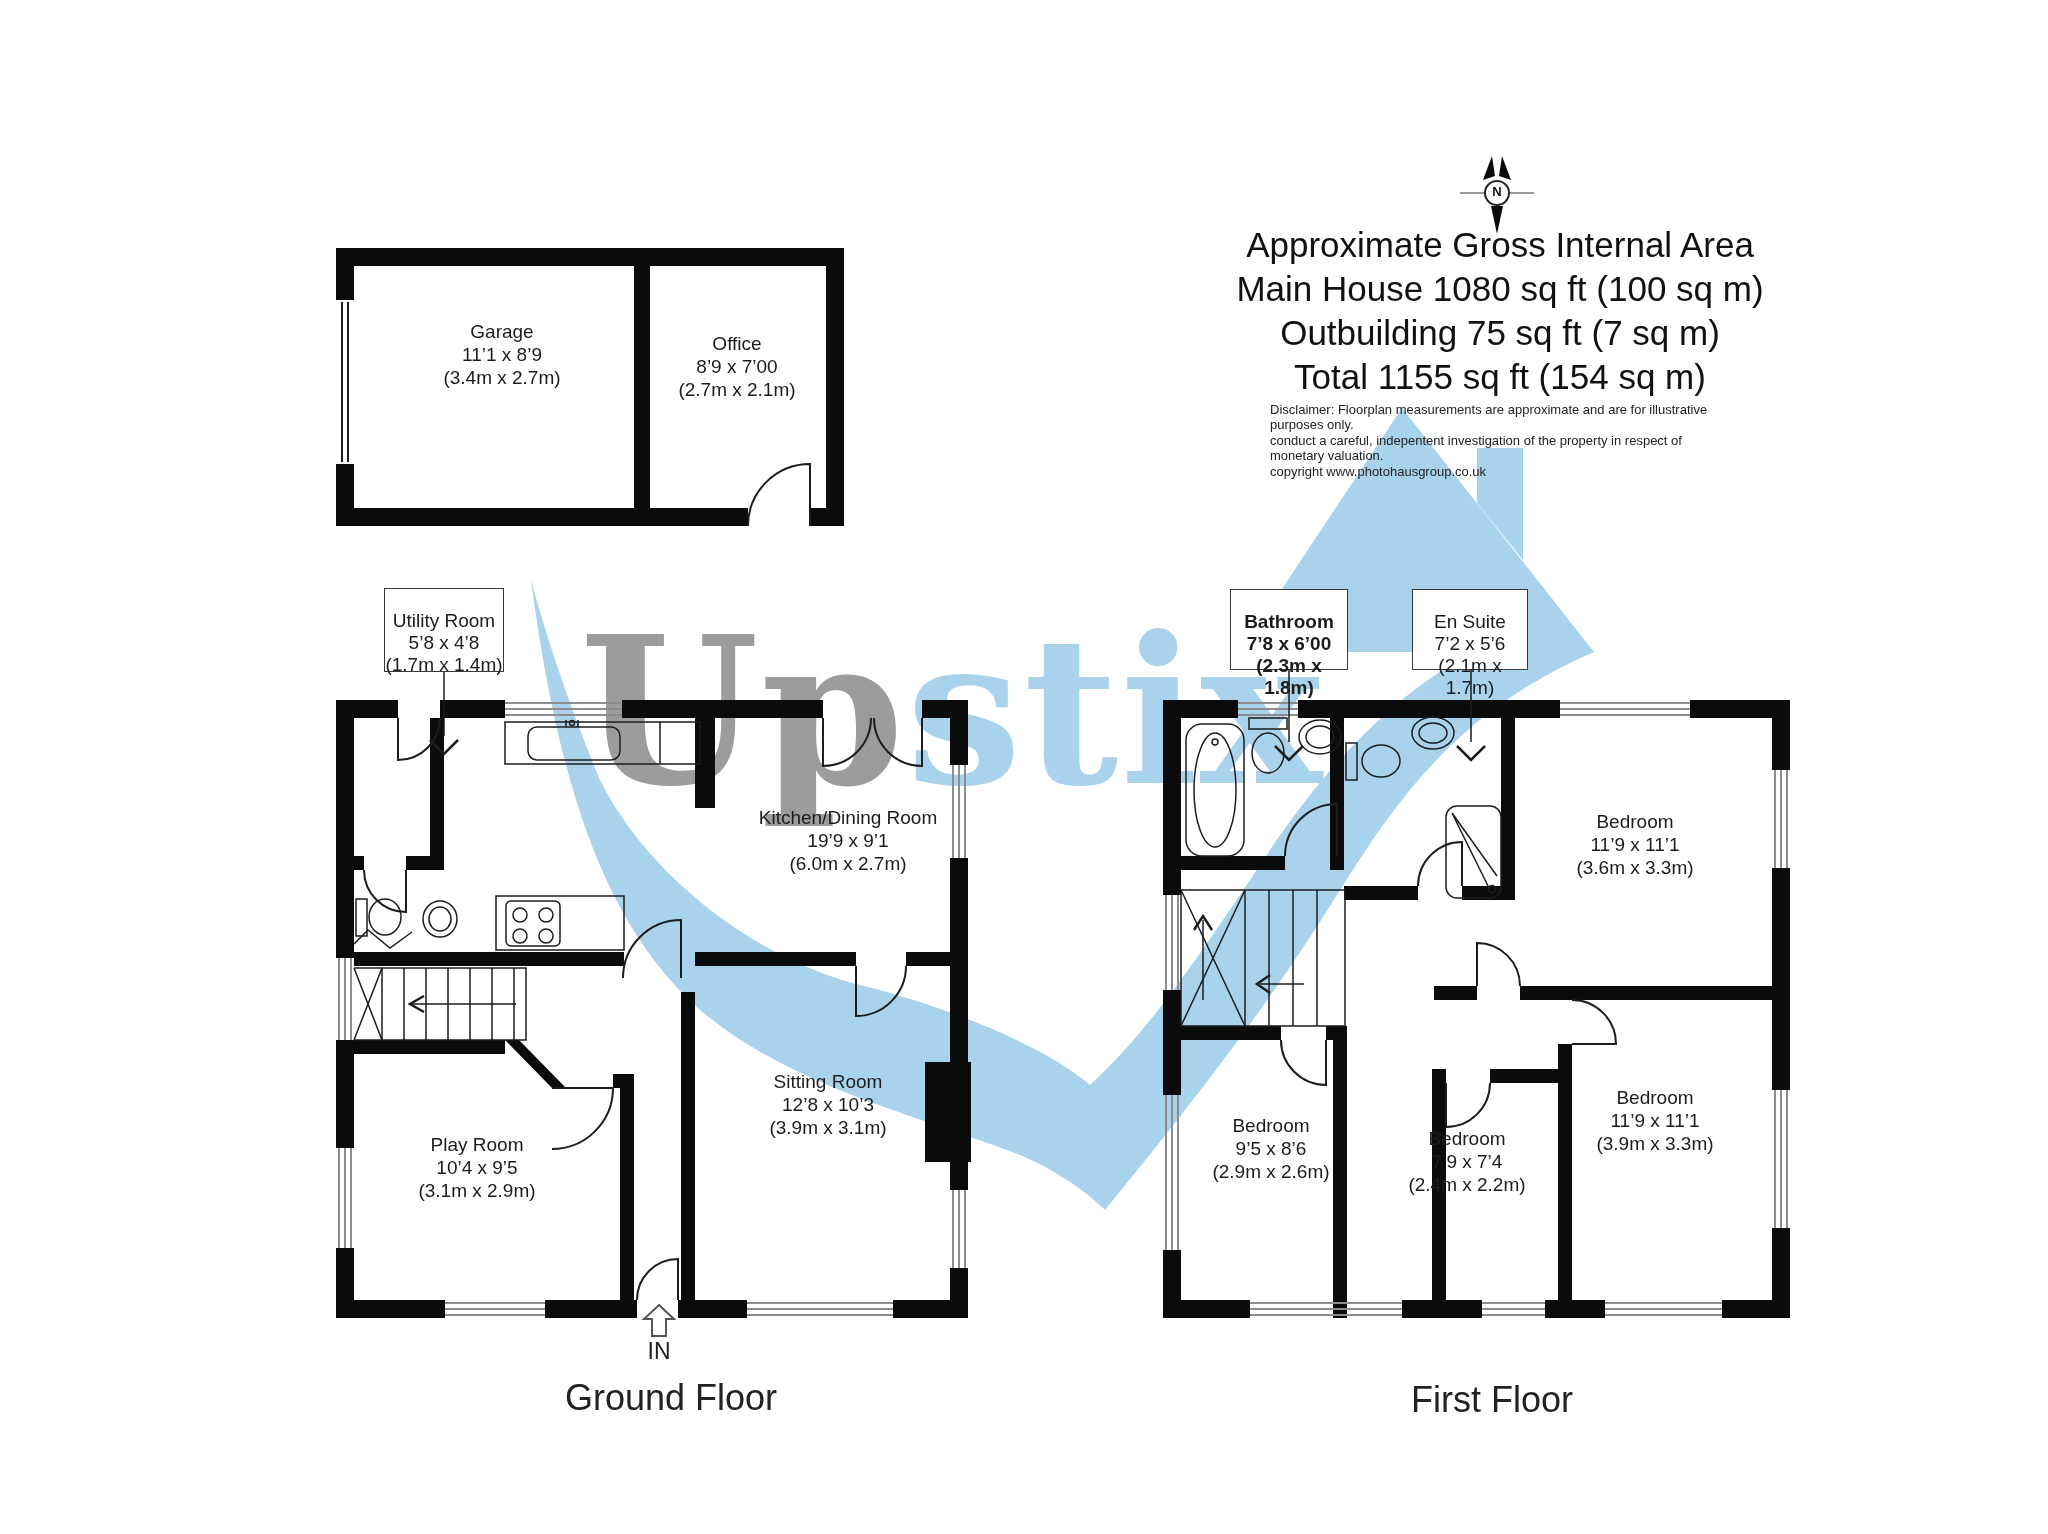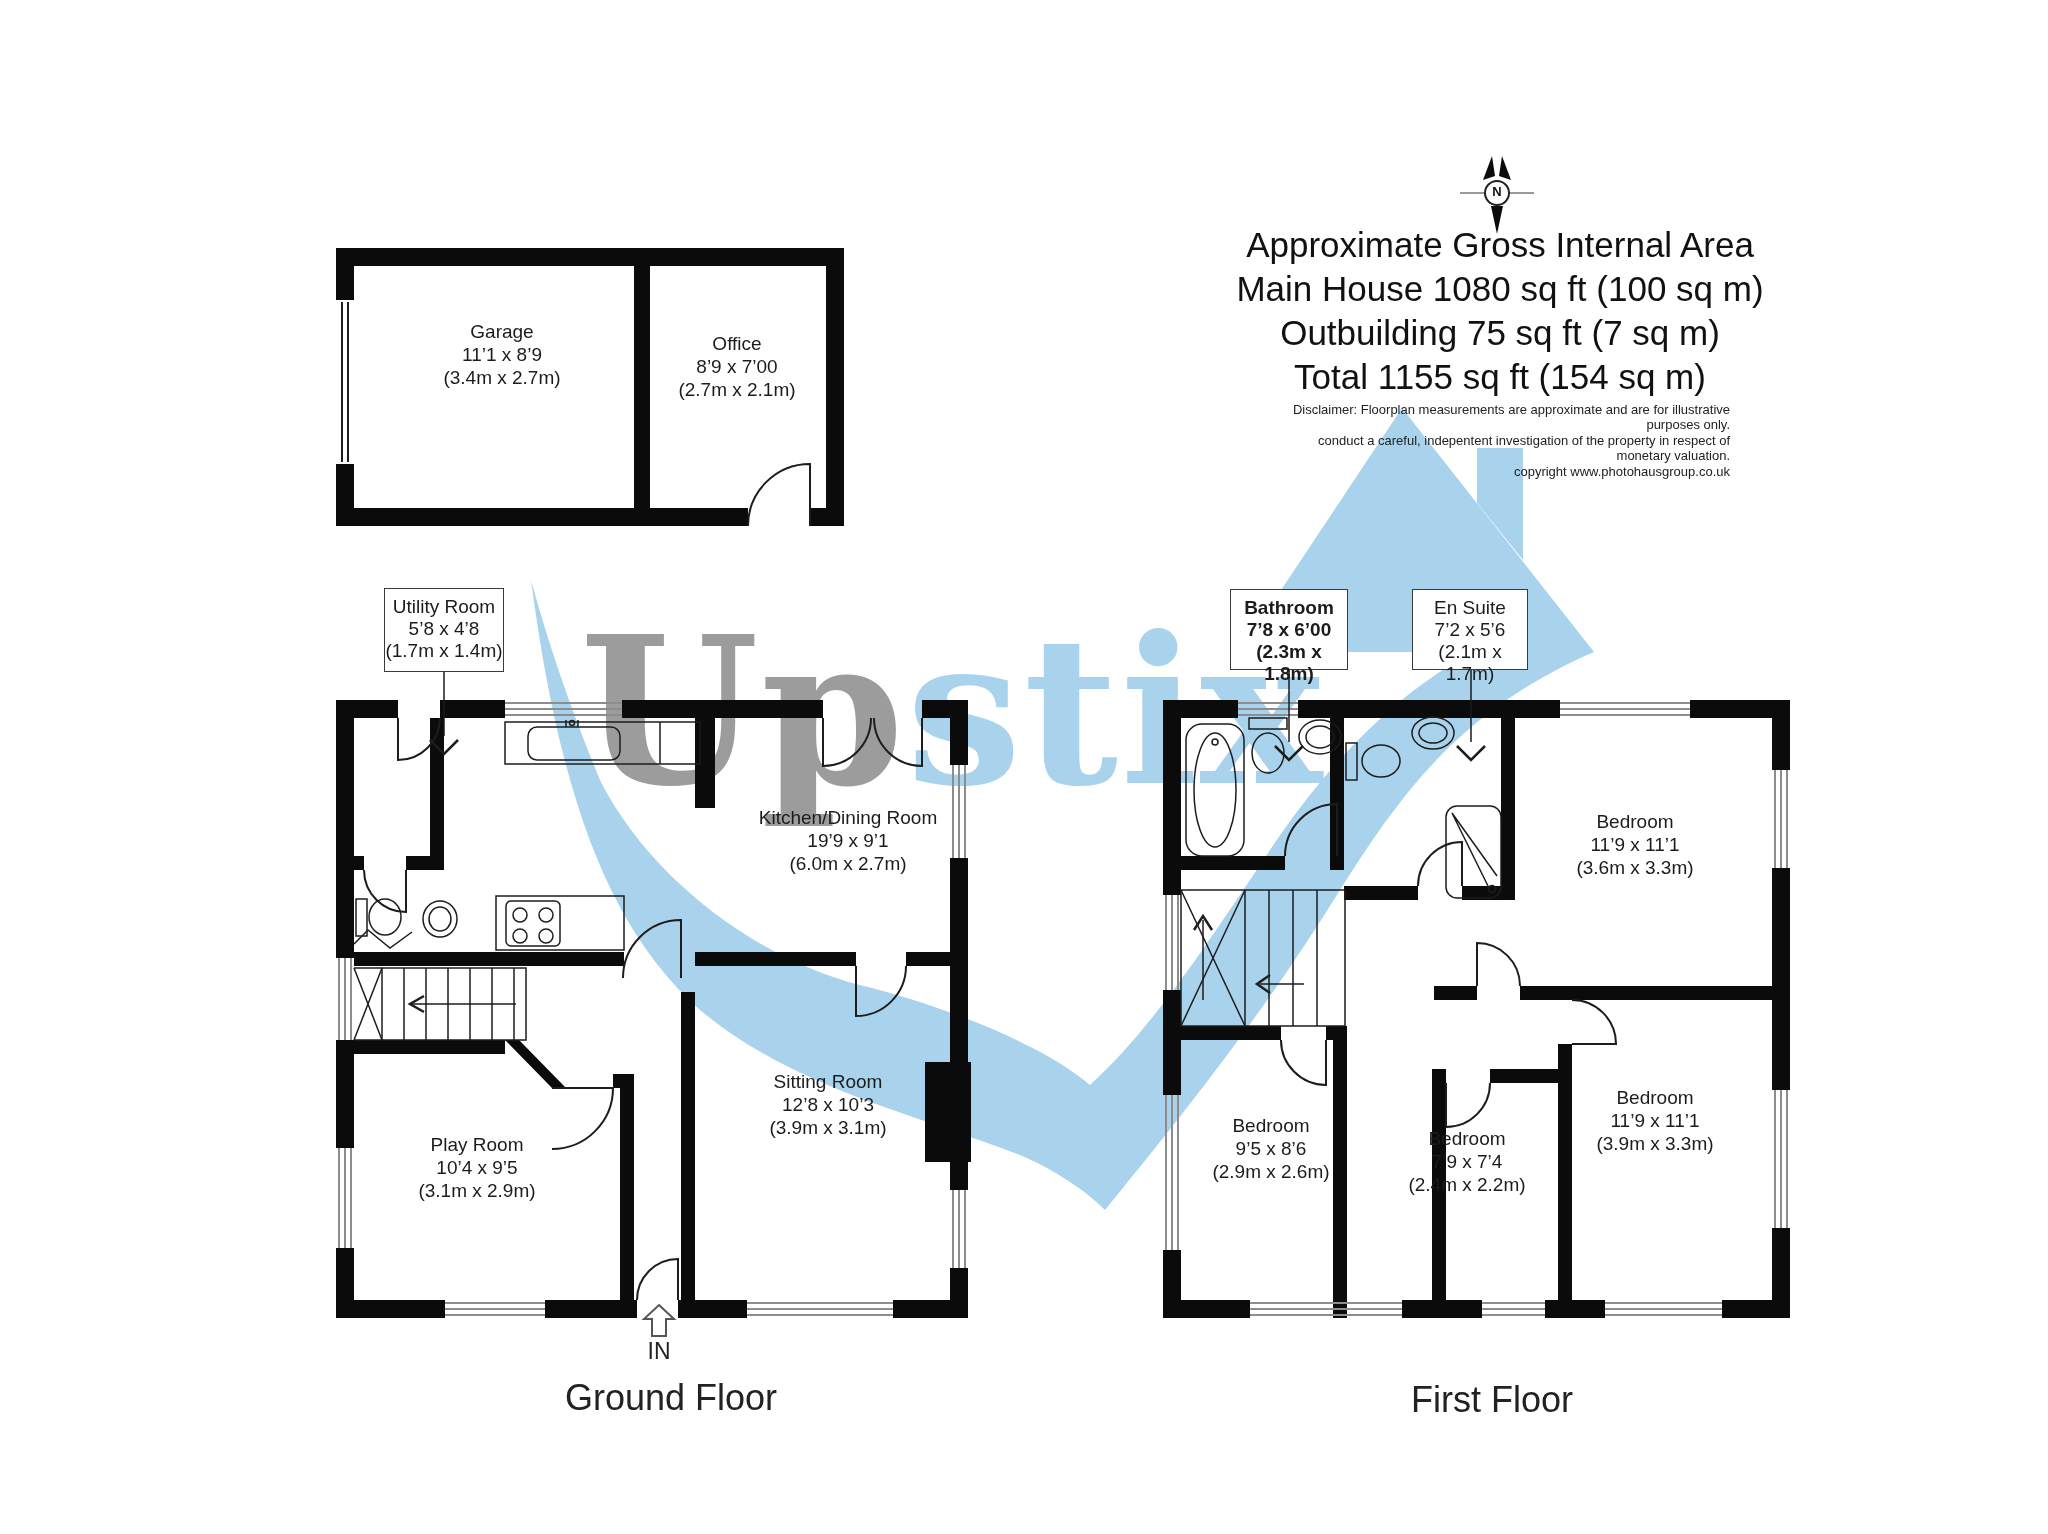--- a/index.html
+++ b/index.html
@@ -9,24 +9,24 @@
   .w{fill:#0b0b0b;stroke:none;}
   .t{fill:none;stroke:#1d1d1d;stroke-width:2;}
   .t15{fill:none;stroke:#1d1d1d;stroke-width:1.5;}
   .a{fill:none;stroke:#1d1d1d;stroke-width:2;}
   .s{fill:none;stroke:#8d8d8d;stroke-width:2;}
   .cl{fill:none;stroke:#1d1d1d;stroke-width:2.5;}
   .blue{fill:#a9d3ec;}
   .wm-text{font-family:"DejaVu Serif",serif;font-weight:bold;font-size:205px;letter-spacing:2px;}
   .room-label{position:absolute;width:220px;text-align:center;font-size:19px;line-height:23px;color:#1c1c1c;}
   .callout{position:absolute;background:#ffffff;border:1.5px solid #3a3a3a;text-align:center;
-           font-size:19px;line-height:22px;color:#1c1c1c;padding-top:7px;box-sizing:border-box;}
+           font-size:19px;line-height:22px;color:#1c1c1c;padding-top:21px;box-sizing:border-box;}
   .title-block{position:absolute;left:1150px;top:223px;width:700px;text-align:center;
                font-size:35px;line-height:44px;color:#111;}
-  .disclaimer{position:absolute;left:1270px;top:402px;width:460px;text-align:right;
+  .disclaimer{position:absolute;left:1270px;top:402px;width:460px;text-align:left;
               font-size:13px;line-height:15.4px;color:#222;}
   .caption{position:absolute;font-size:36px;color:#222;text-align:center;width:300px;}
   .north-n{position:absolute;left:1489px;top:184px;width:16px;text-align:center;
            font-size:13px;font-weight:bold;color:#111;}
   .in-label{position:absolute;left:639px;top:1338px;width:40px;text-align:center;font-size:23px;color:#222;}
 </style>
 </head>
 <body>
 
 <div id="canvas">

